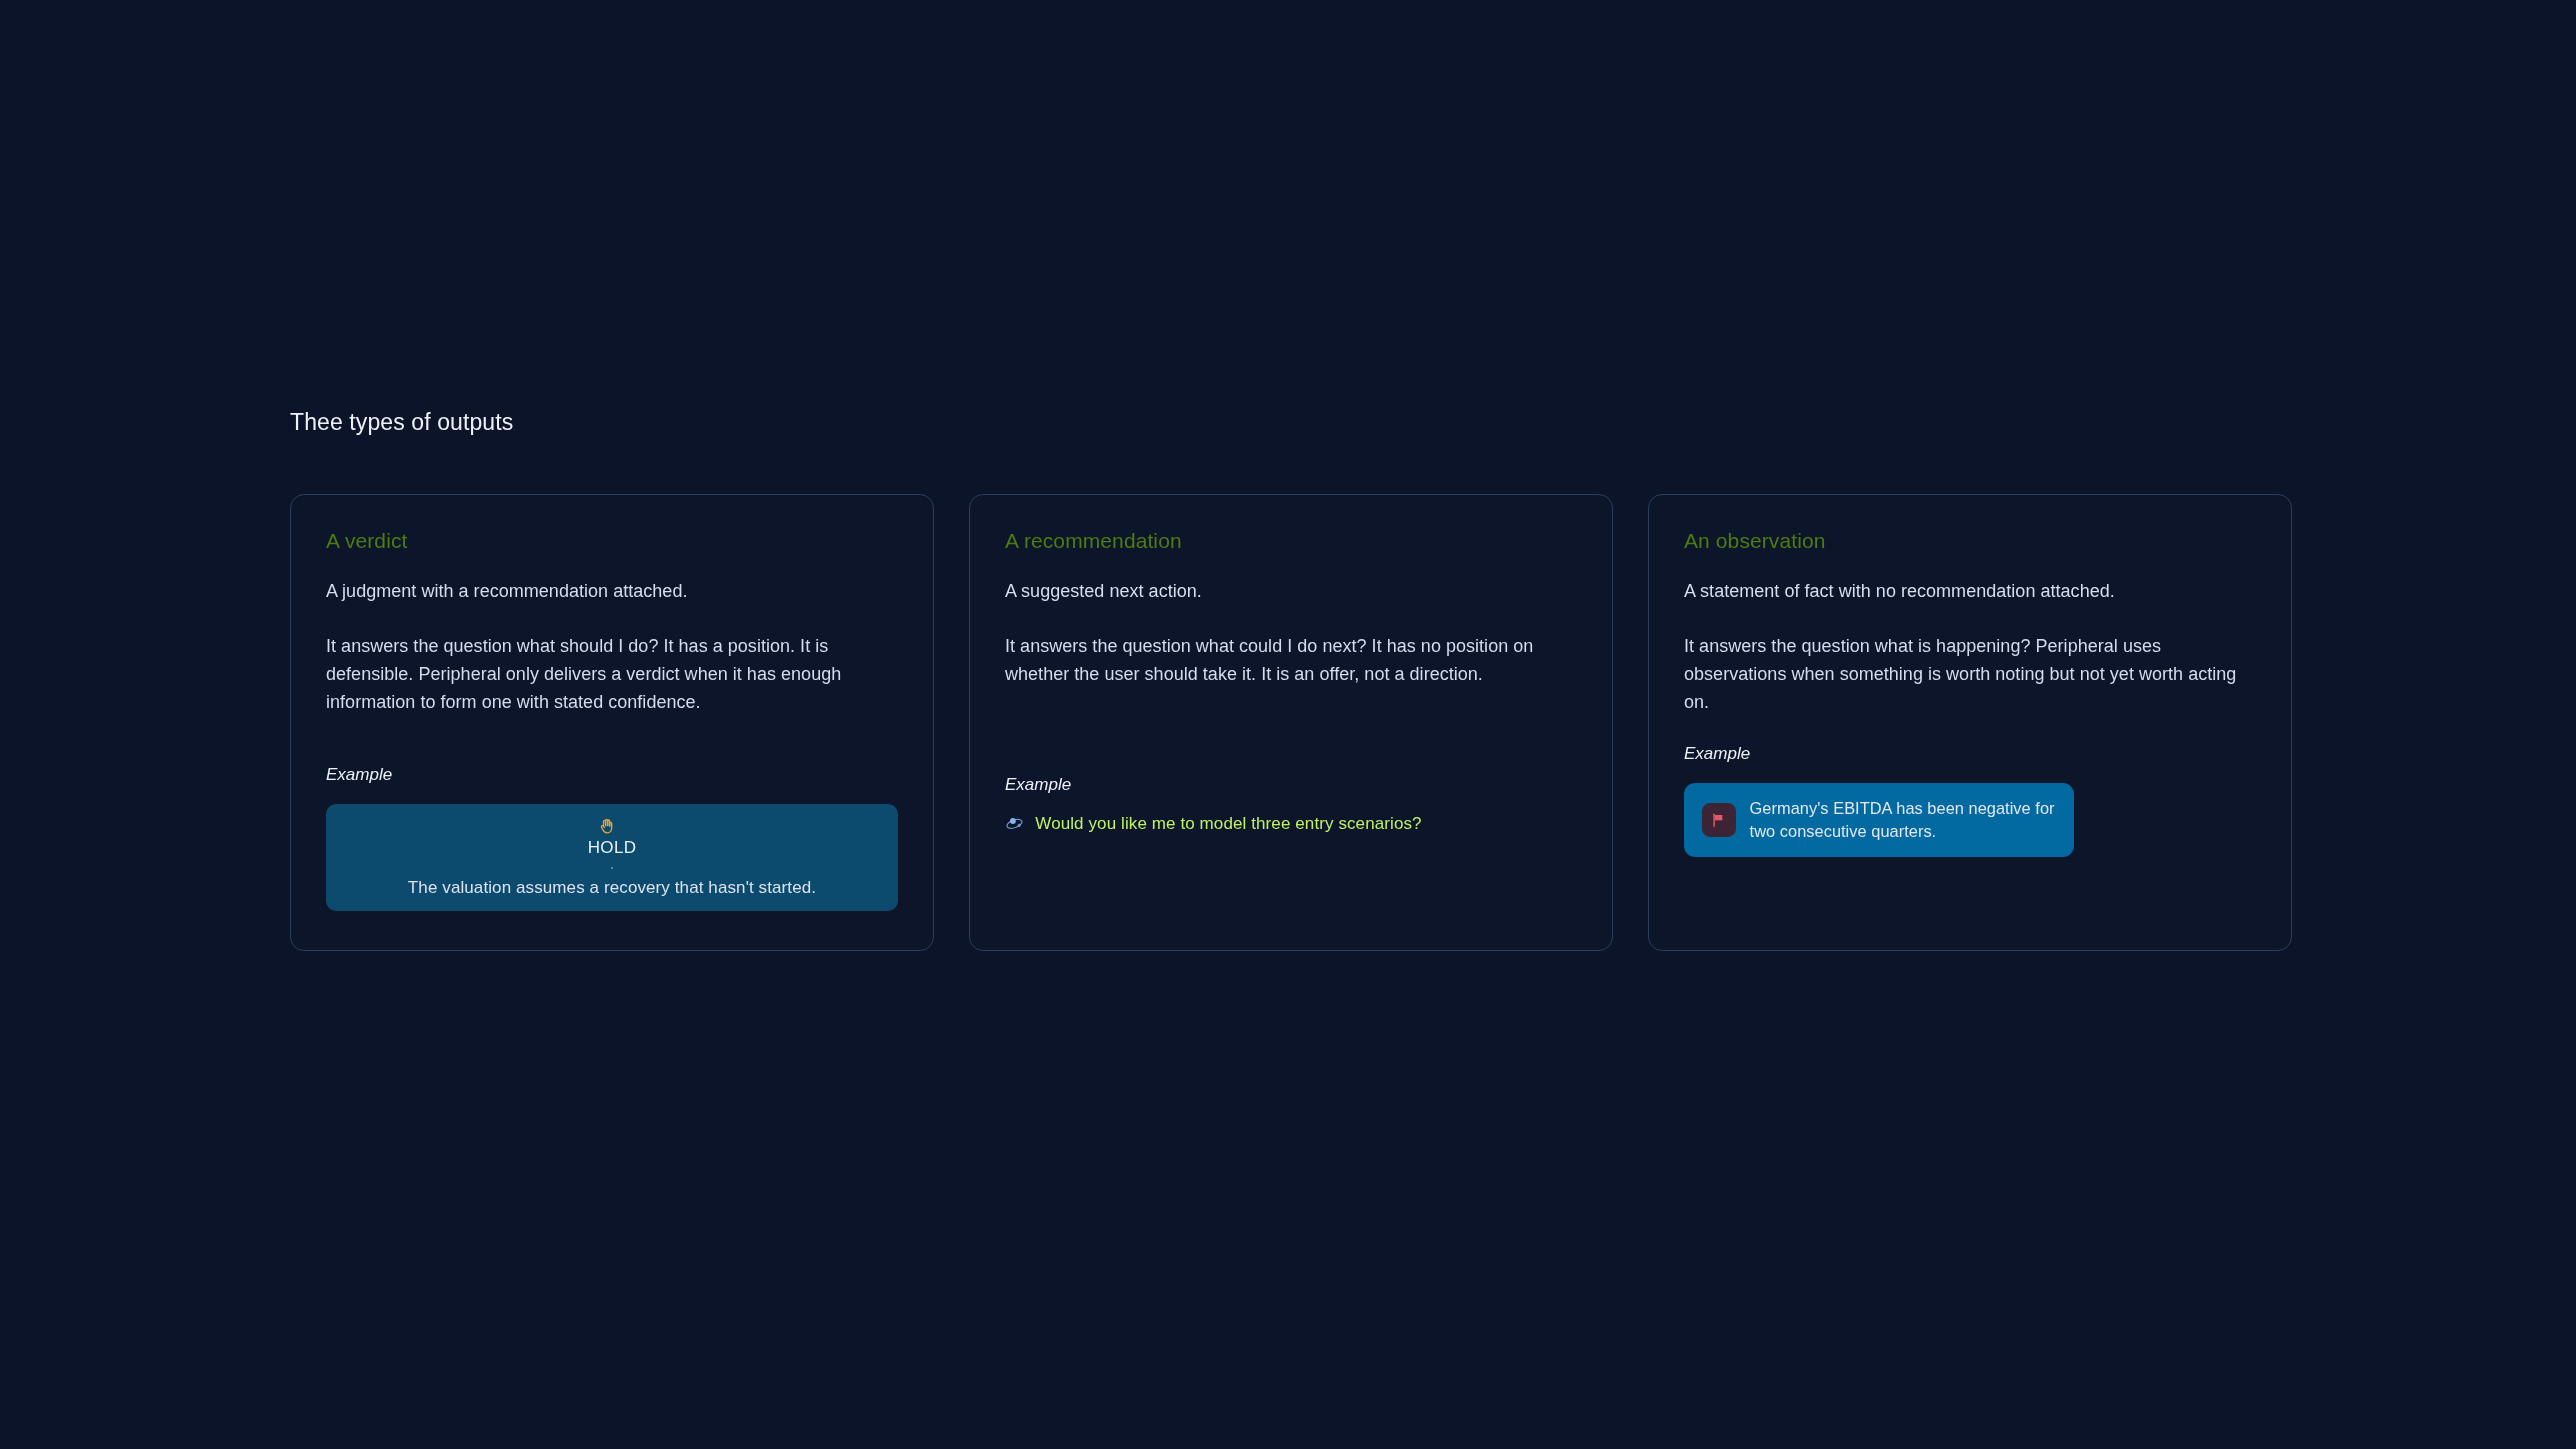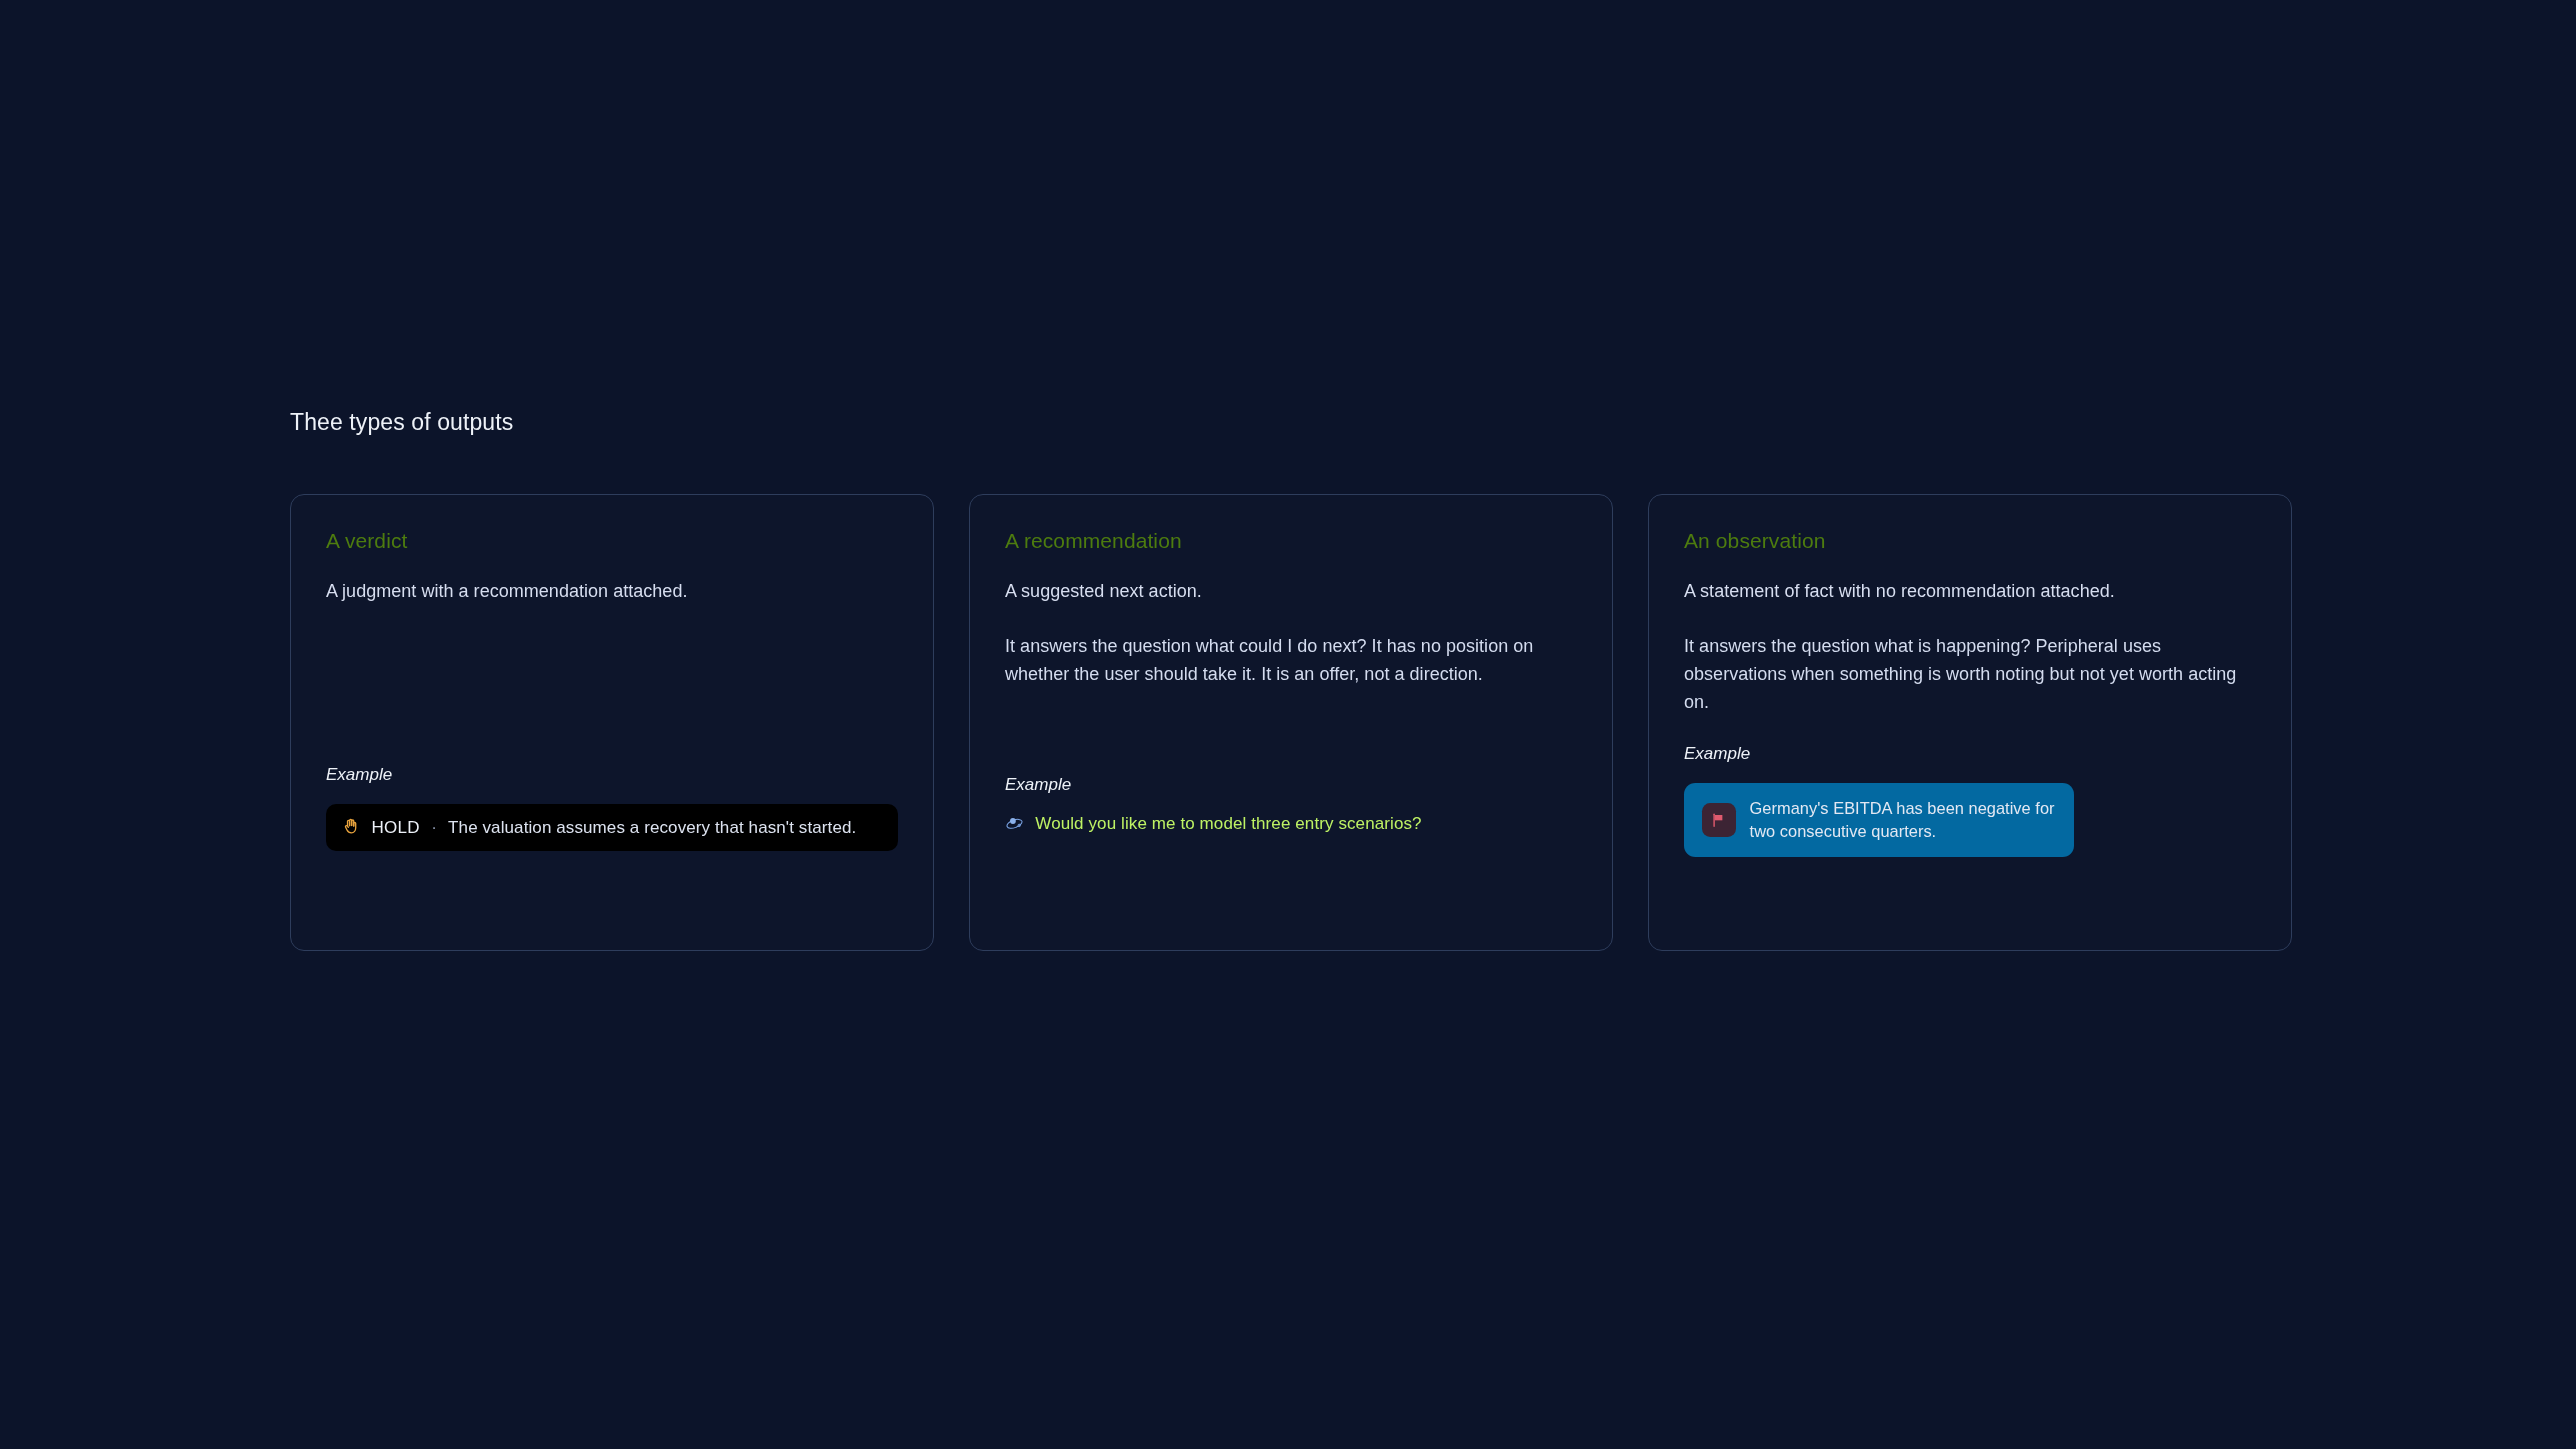--- a/index.html
+++ b/index.html
@@ -96,26 +96,27 @@
   .example-wrap {
     position:absolute;
     left:35px;
     right:35px;
   }
 
   .example-wrap .example-label { margin-bottom:19px; }
 
   
   .chip {
-    background:#000000;
+    background:#0c4a6e;
     border-radius:10px;
     padding:12.6px 16.4px;
     display:flex;
     align-items:center;
     gap:0;
+    flex-direction:column;
   }
 
   .hand-icon { flex:0 0 auto; margin-right:10px; }
 
   .chip-verdict {
     font-size:17px;
     color:#edf1f8;
     letter-spacing:0.3px;
     font-weight:400;
     white-space:nowrap;
@@ -187,20 +188,21 @@
 
 <div class="page">
 
   <div class="section-heading">Thee types of outputs</div>
 
   <div class="cards">
 
     <div class="card">
       <div class="card-title">A verdict</div>
       <div class="card-lede">A judgment with a recommendation attached.</div>
+      <div class="card-body">It answers the question what should I do? It has a position. It is defensible. Peripheral only delivers a verdict when it has enough information to form one with stated confidence.</div>
 
       <div class="example-wrap" style="top:269px;">
         <div class="example-label">Example</div>
 
         <div class="chip">
           <span class="hand-icon">
             <svg width="19" height="19" viewBox="0 0 24 24" fill="none" stroke="#e8a33d" stroke-width="1.7" stroke-linecap="round" stroke-linejoin="round">
               <path d="M7 11V5.5a1.3 1.3 0 0 1 2.6 0V11"></path>
               <path d="M9.6 10.6V4.4a1.3 1.3 0 0 1 2.6 0v6.2"></path>
               <path d="M12.2 10.8V5.1a1.3 1.3 0 0 1 2.6 0v6.1"></path>

